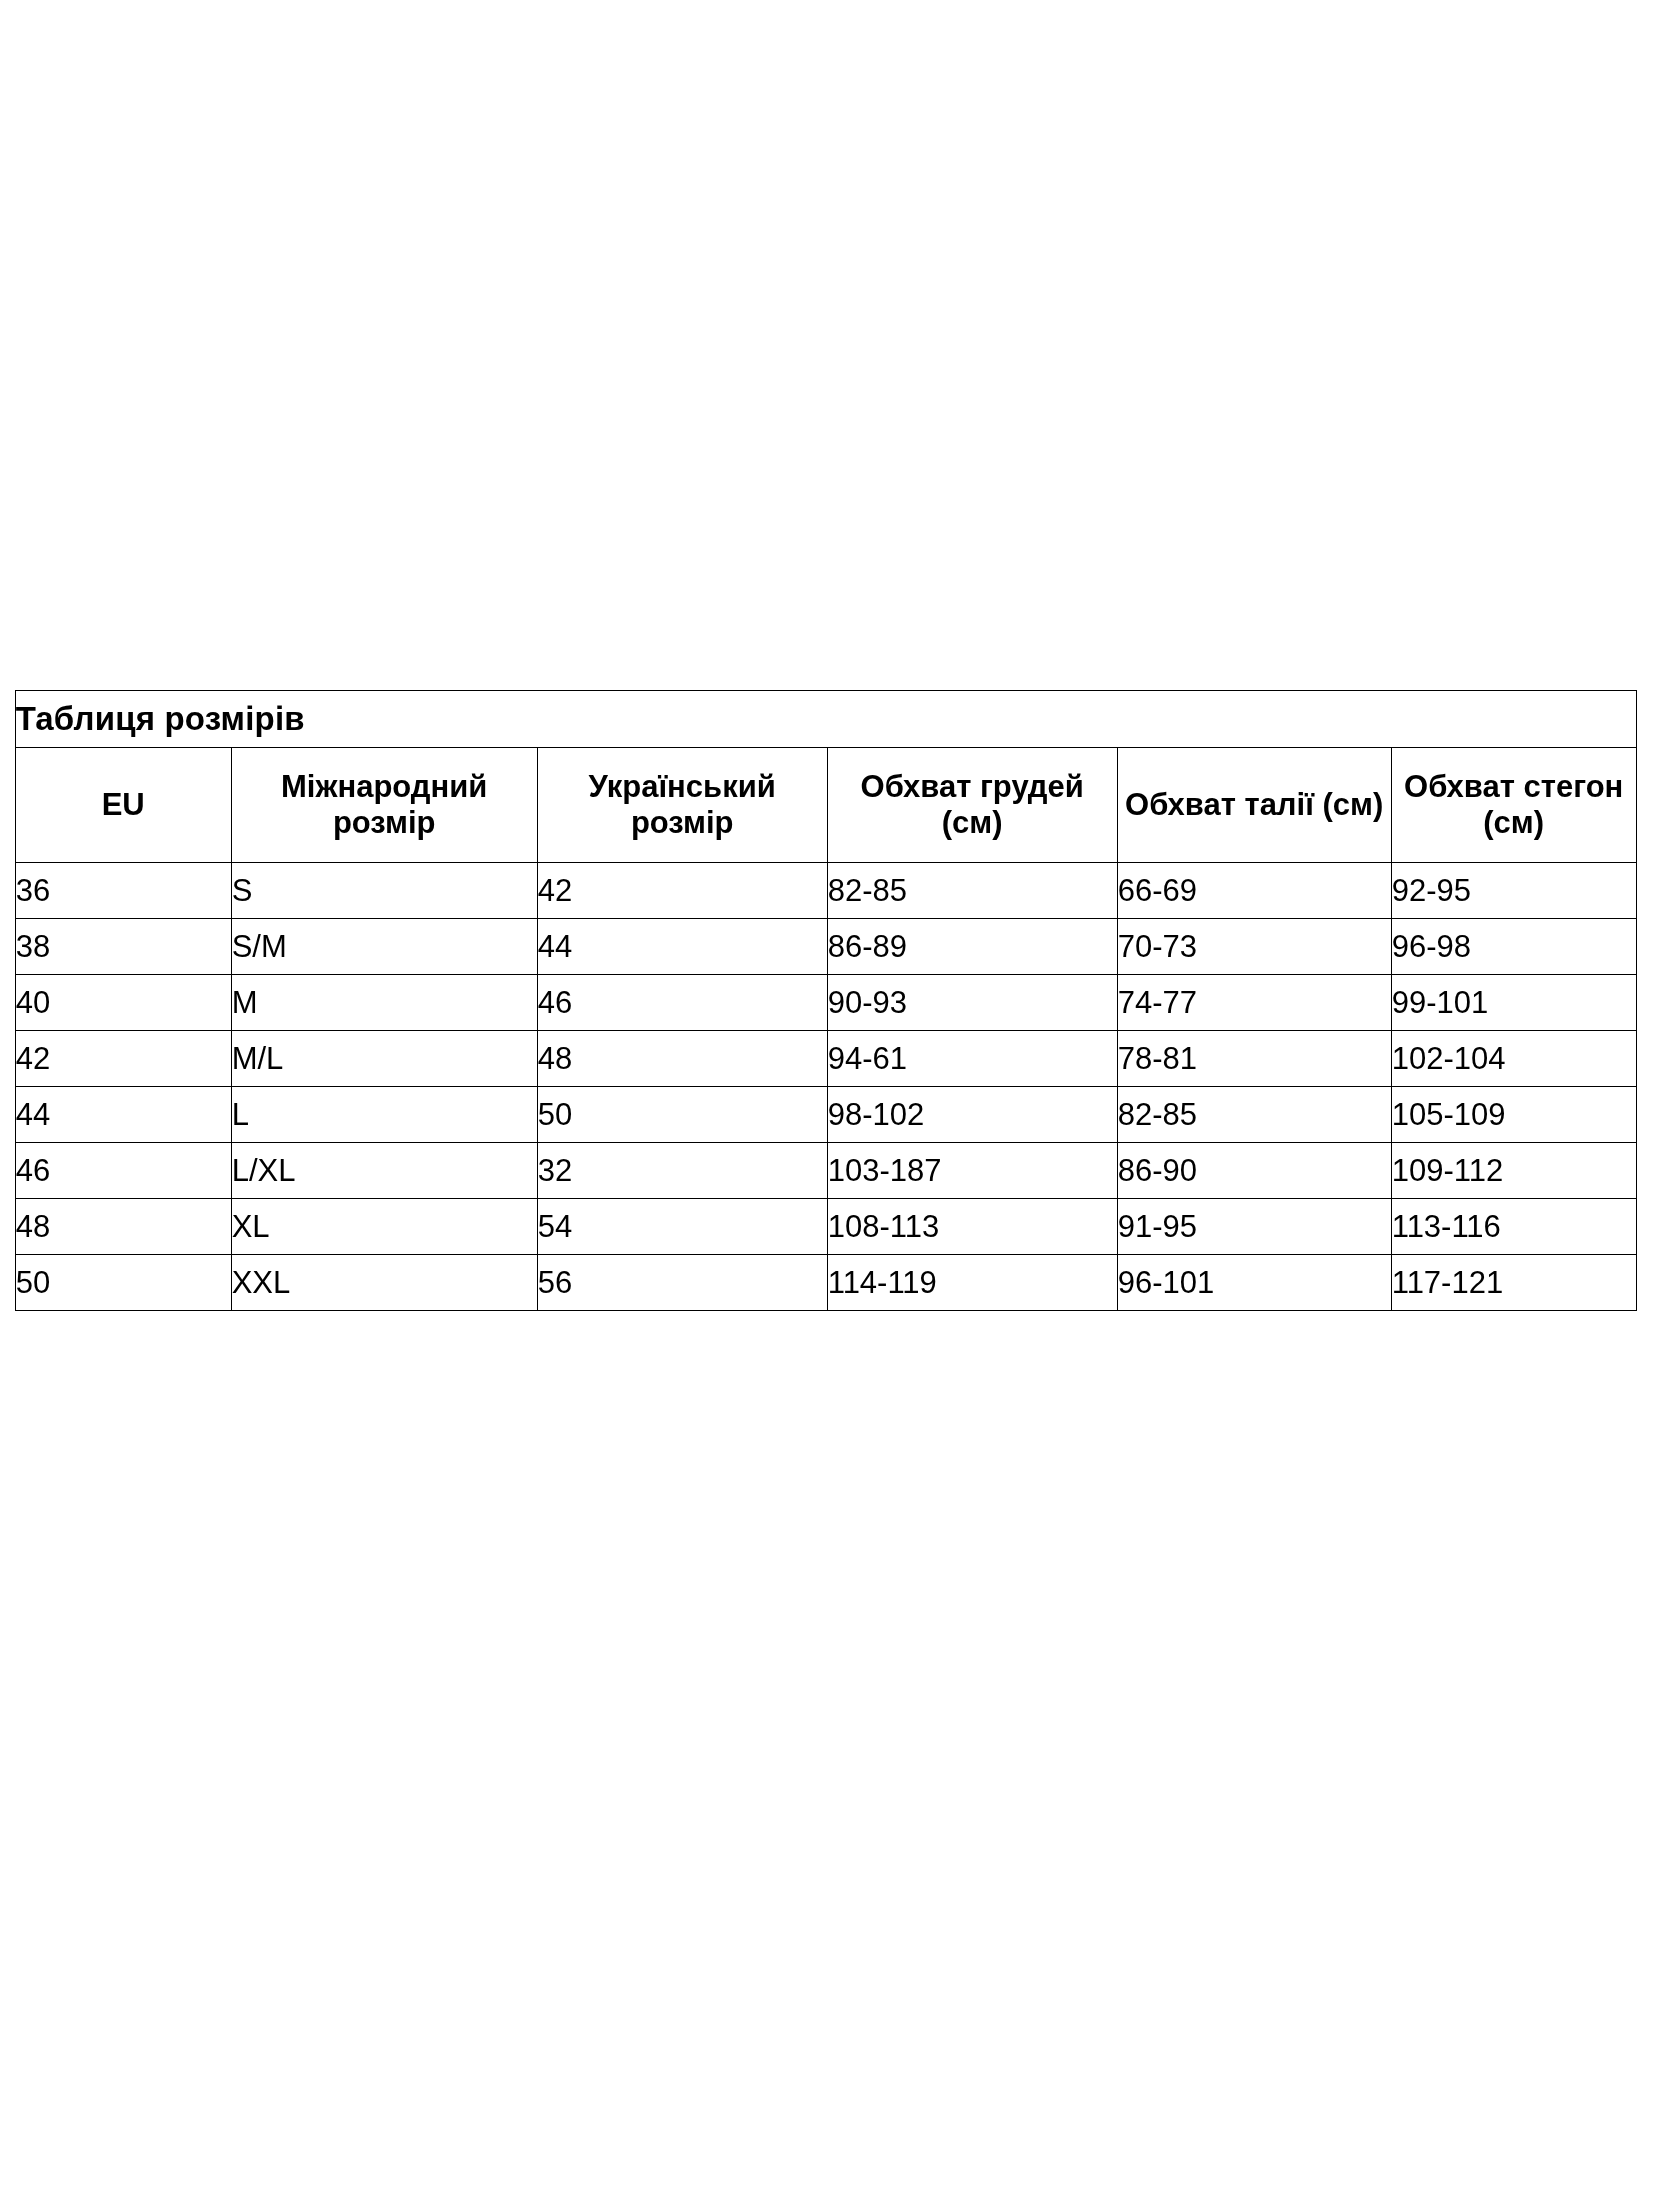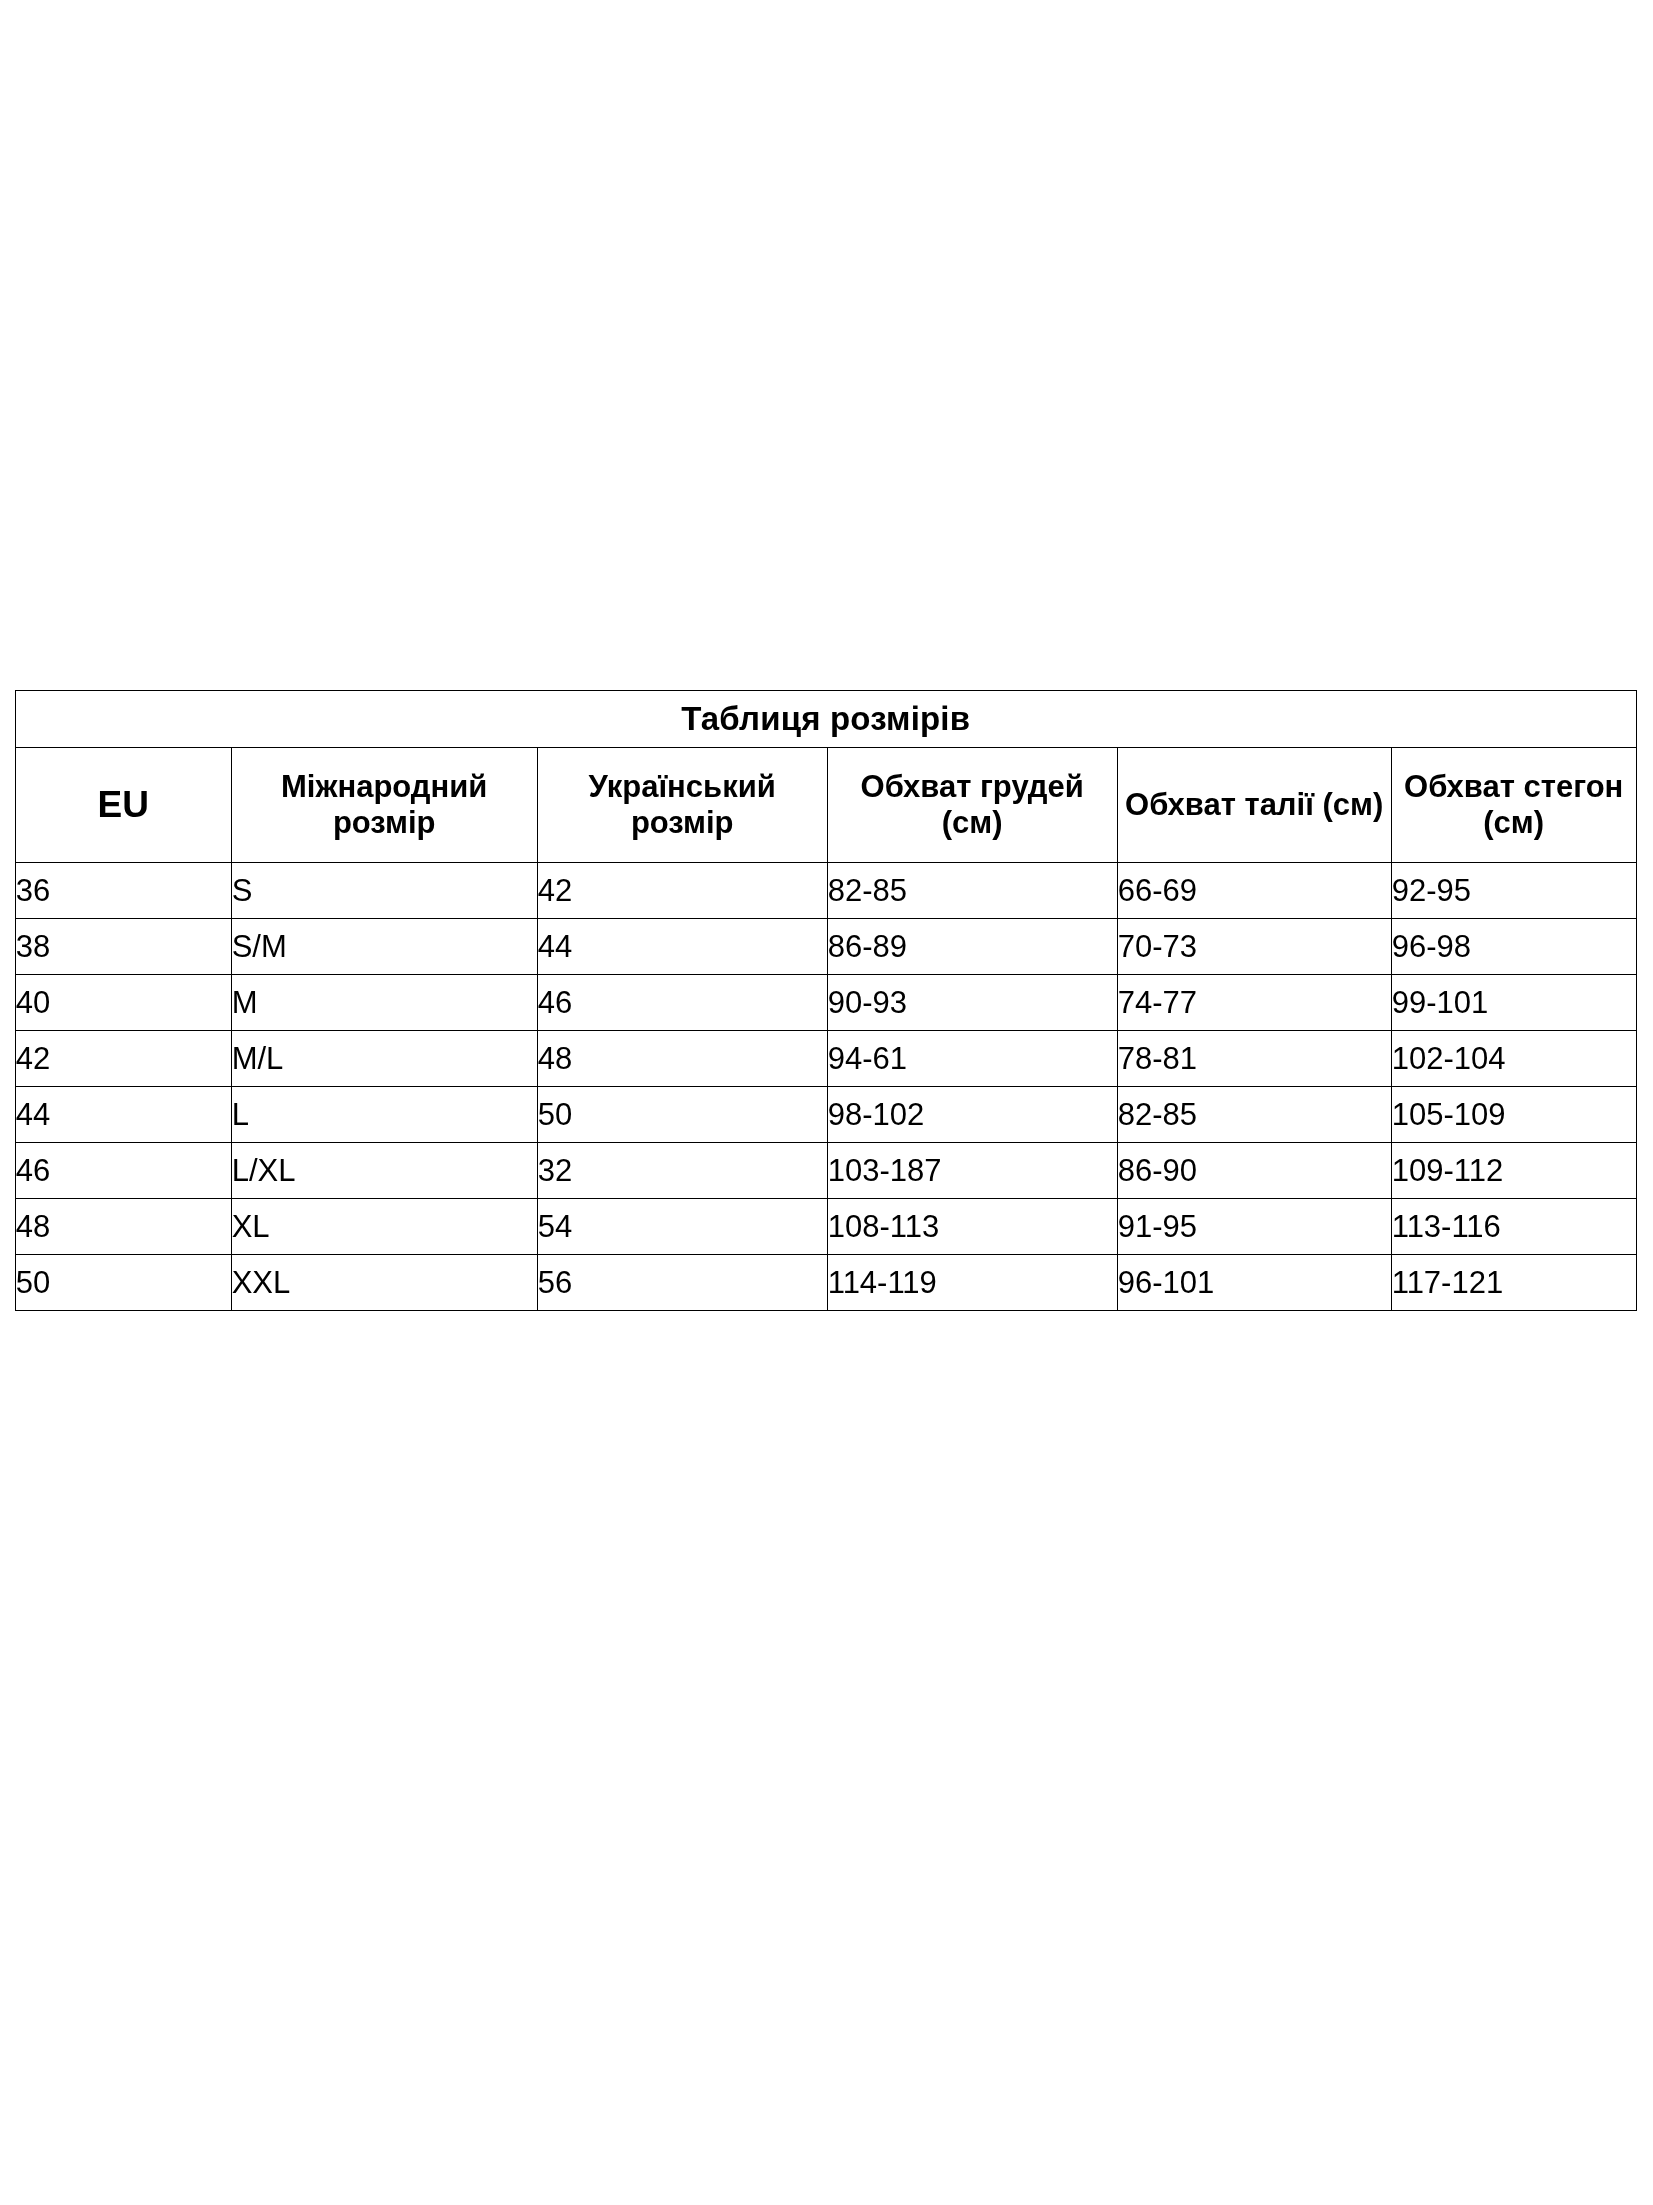--- a/index.html
+++ b/index.html
@@ -40,39 +40,38 @@
 
   table.size-table td,
   table.size-table th {
     border: 1.6px solid #000000;
     padding: 0;
     vertical-align: middle;
     background: #ffffff;
   }
 
   .title-cell {
-    text-align: center;
     font-weight: bold;
     font-size: 33px;
     height: 56px;
     line-height: 56px;
     letter-spacing: 0.2px;
   }
 
   .head-cell {
     text-align: center;
     font-weight: bold;
     font-size: 31px;
     line-height: 1.15;
     height: 114px;
     padding: 3.3px 8.2px;
   }
 
   .head-cell.eu {
-    font-size: 37px;
+    font-size: 31px;
   }
 
   .body-cell {
     font-size: 31px;
     height: 55px;
     padding: 0 0 0 13px;
     text-align: left;
     line-height: 55px;
     white-space: nowrap;
   }

